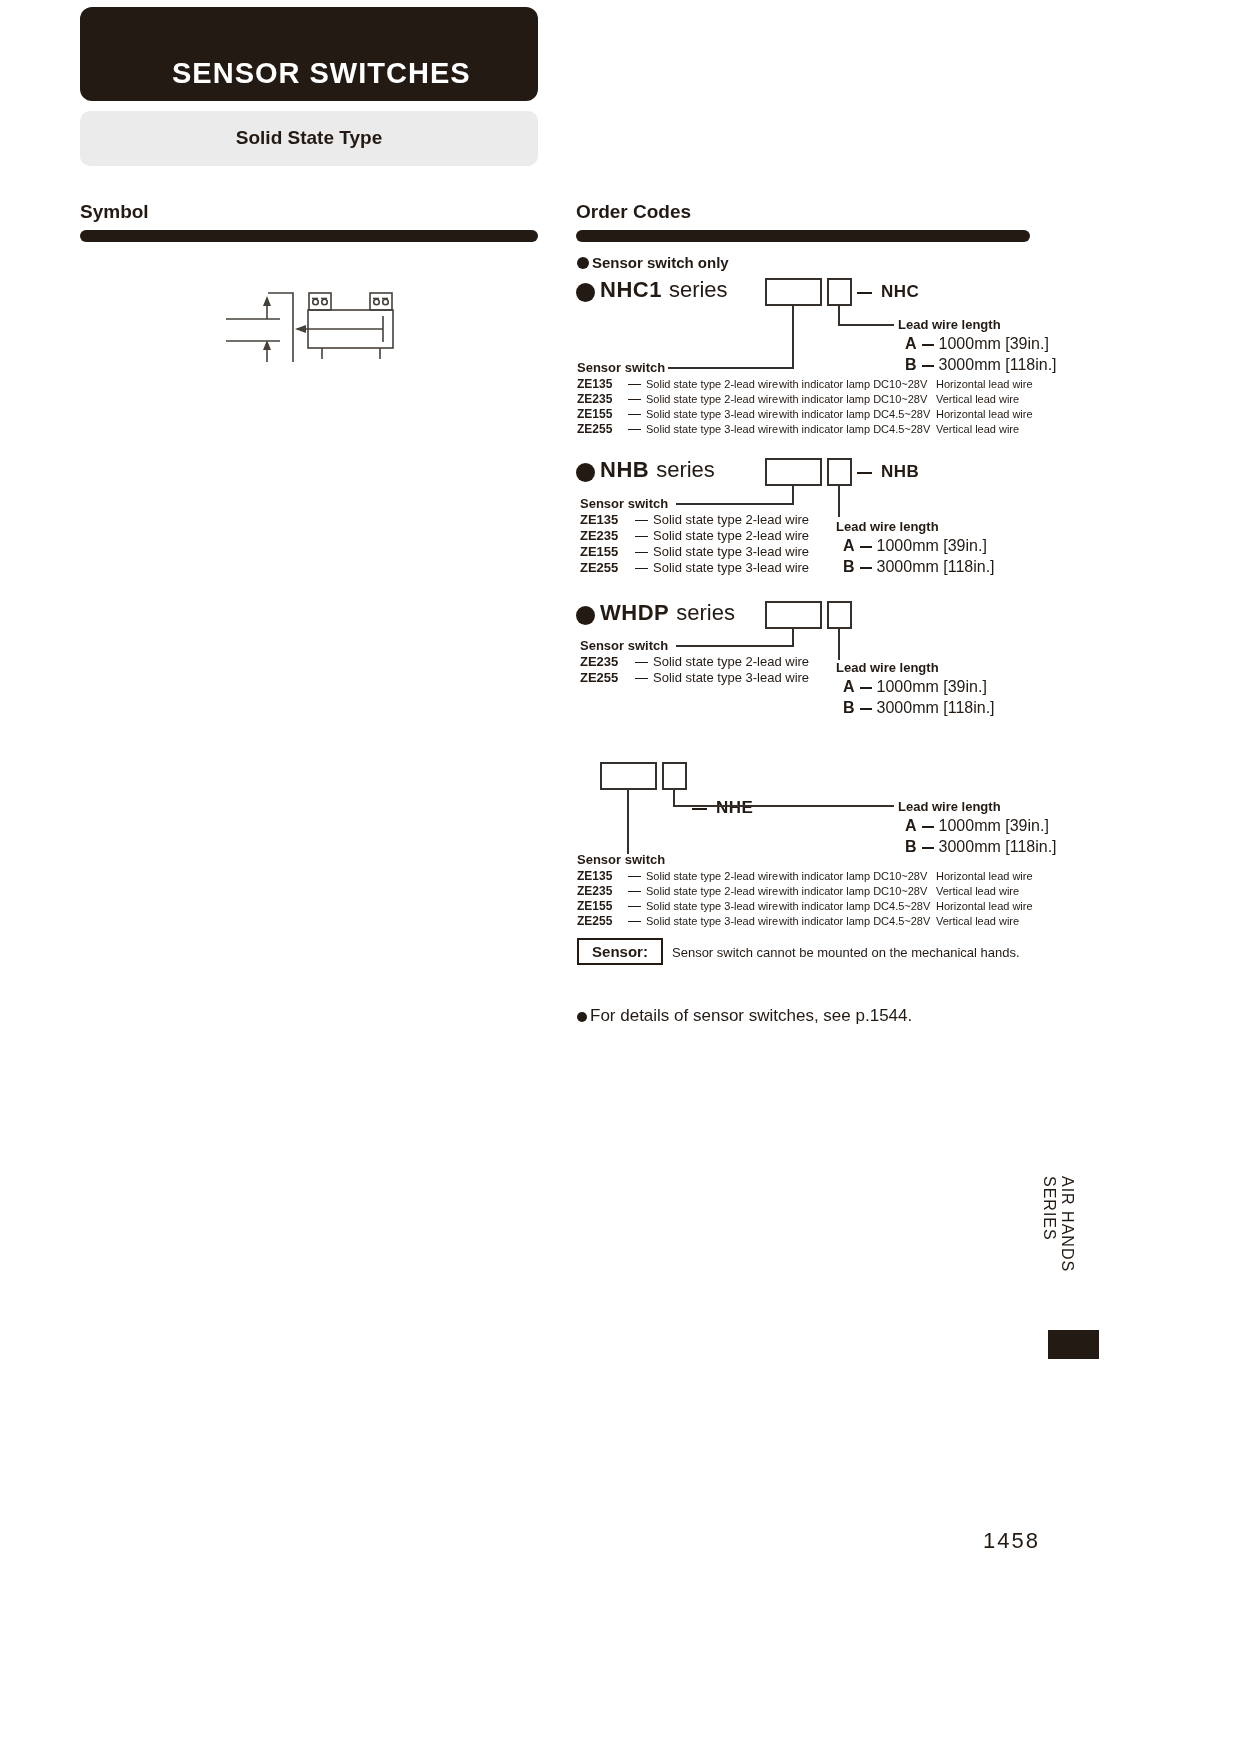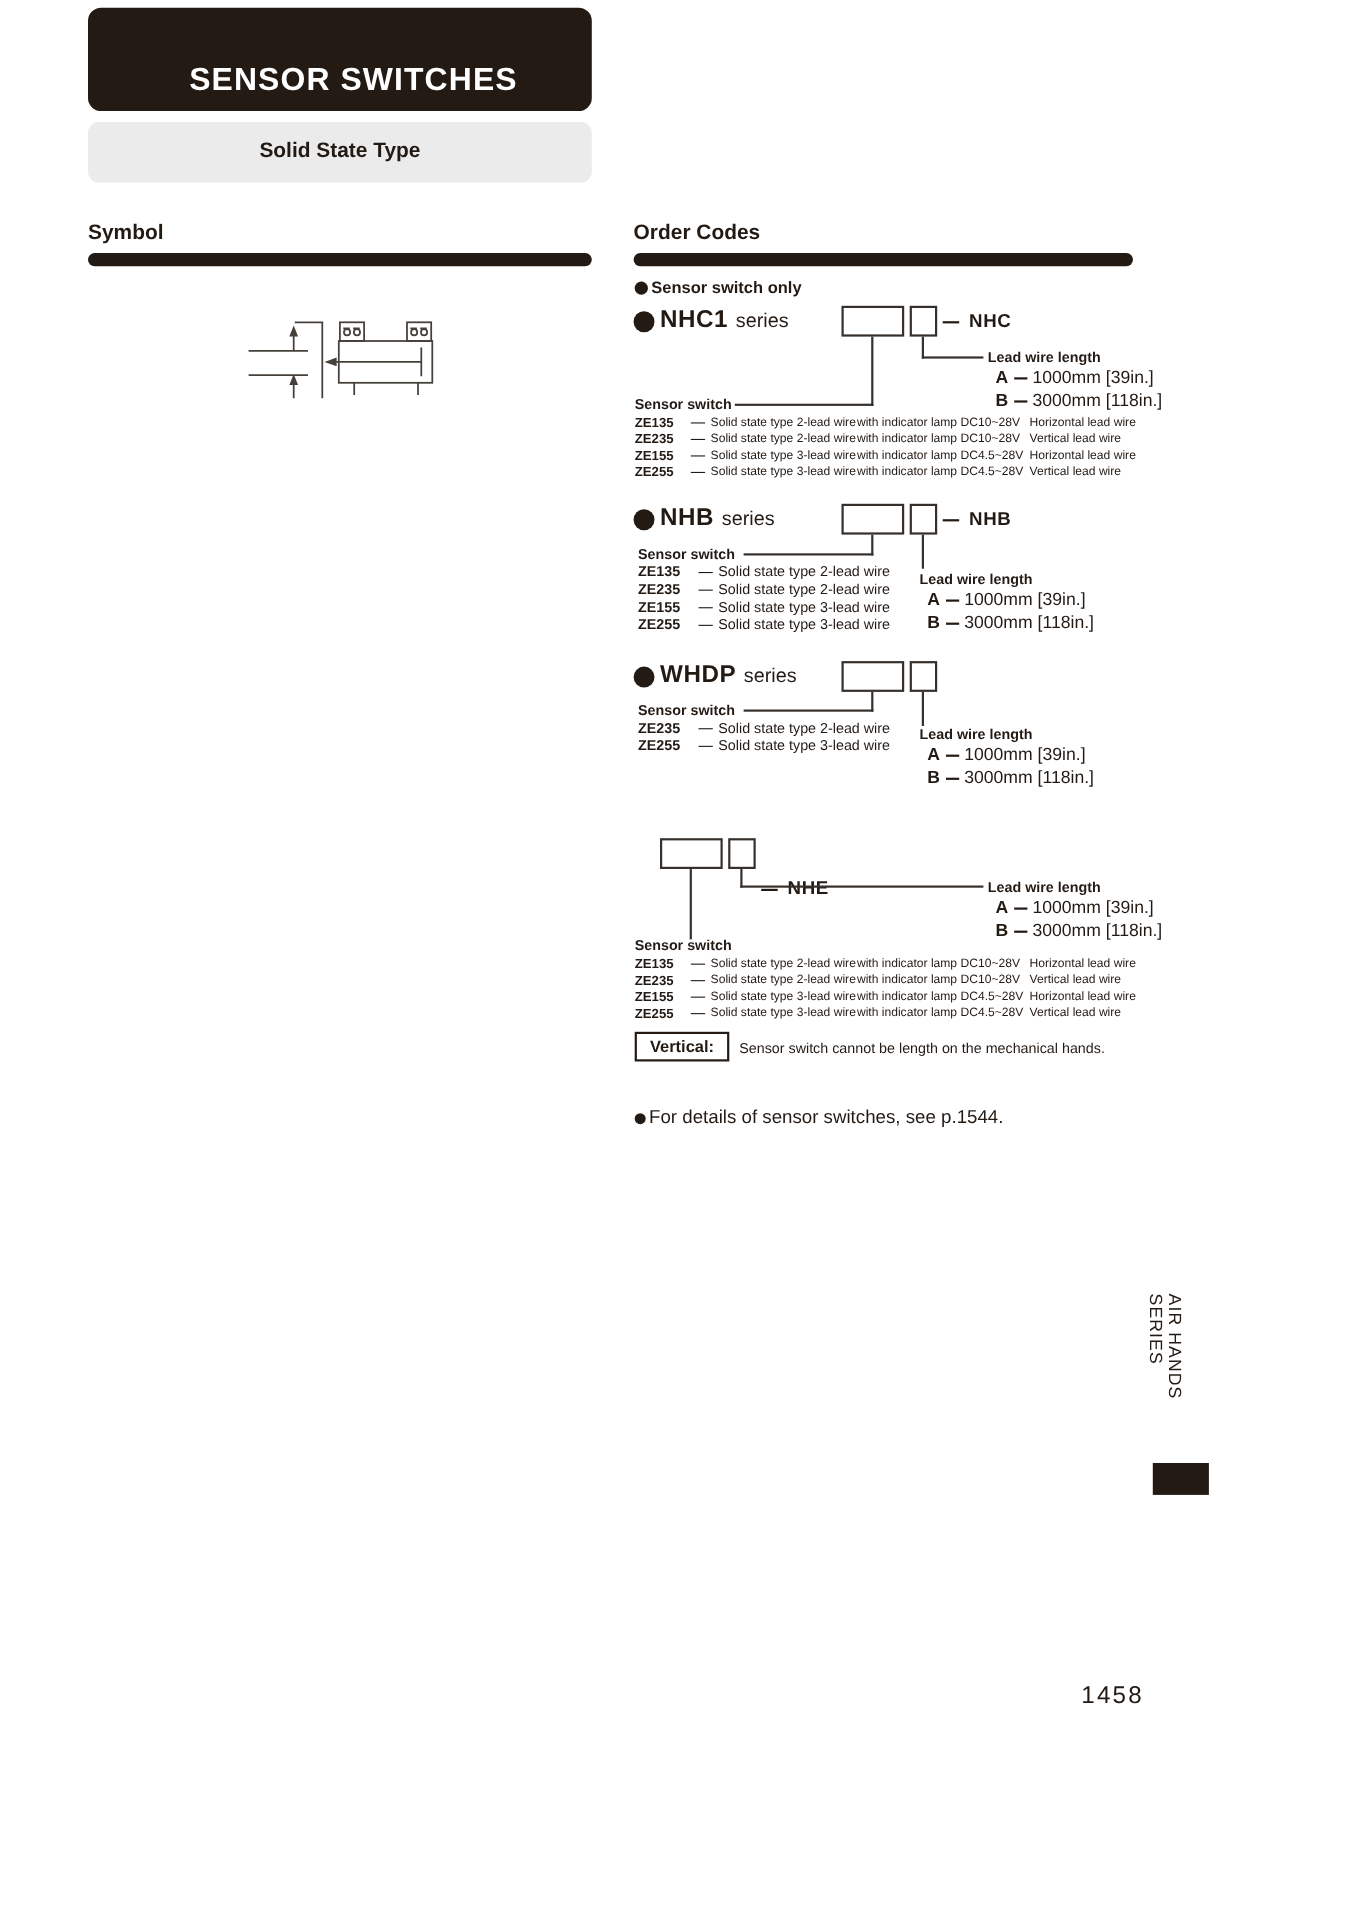--- a/index.html
+++ b/index.html
@@ -18,21 +18,21 @@
   .rule{height:12px;background:#231a14;border-radius:6px;}
   
   .dot{display:inline-block;background:#231a14;border-radius:50%;vertical-align:middle;}
   .dot.sm{width:12px;height:12px;}
   .dot.lg{width:19px;height:19px;}
   .dot.md{width:16px;height:16px;}
   .dot.xs{width:10px;height:10px;}
   
   .series-head{white-space:nowrap;}
   .s-name{font-size:22px;font-weight:bold;margin-left:5px;letter-spacing:0.5px;}
-  .s-word{font-size:18px;margin-left:7px;}
+  .s-word{font-size:22px;margin-left:7px;}
   .only-label{font-size:15px;font-weight:bold;margin-left:3px;vertical-align:middle;}
   
   .code-box{border:2px solid #35302b;box-sizing:border-box;background:#fff;}
   .cline{background:#35302b;}
   .dash{display:inline-block;border-top:2px solid #231a14;vertical-align:middle;}
   .d-md{width:15px;margin:0 5px 0 0;}
   .d-sm{width:12px;margin:0 5px;}
   .suffix{white-space:nowrap;}
   .suffix-name{font-size:17px;font-weight:bold;letter-spacing:0.5px;margin-left:4px;}
   .ss-label{font-size:13px;font-weight:bold;}
@@ -268,23 +268,23 @@
     <div class="sensor-row sm">
         <span class="c-code">ZE255</span>
         <span class="dash"></span>
         <span class="c-desc">Solid state type 3-lead wire</span>
         <span class="c-lamp">with indicator lamp DC4.5~28V</span>
         <span class="c-lead">Vertical lead wire</span>
       </div>
   </div>
 
   <div class="abs caution-box" style="left:577px;top:938px;width:86px;height:27px;">
-    <span class="caution-label">Vertical:</span>
-  </div>
-  <div class="abs caution-text" style="left:672px;top:945px;">Sensor switch cannot be length on the mechanical hands.</div>
+    <span class="caution-label">Sensor:</span>
+  </div>
+  <div class="abs caution-text" style="left:672px;top:945px;">Sensor switch cannot be mounted on the mechanical hands.</div>
 
   <div class="abs footnote" style="left:577px;top:1006px;">
     <span class="dot xs"></span><span>For details of sensor switches, see p.1544.</span>
   </div>
 
   <div class="abs side-text" style="left:1040px;top:1176px;height:152px;">AIR HANDS SERIES</div>
   <div class="abs side-tab" style="left:1048px;top:1330px;width:51px;height:29px;"></div>
   <div class="abs page-num" style="left:983px;top:1528px;">1458</div>
 
 </div>

